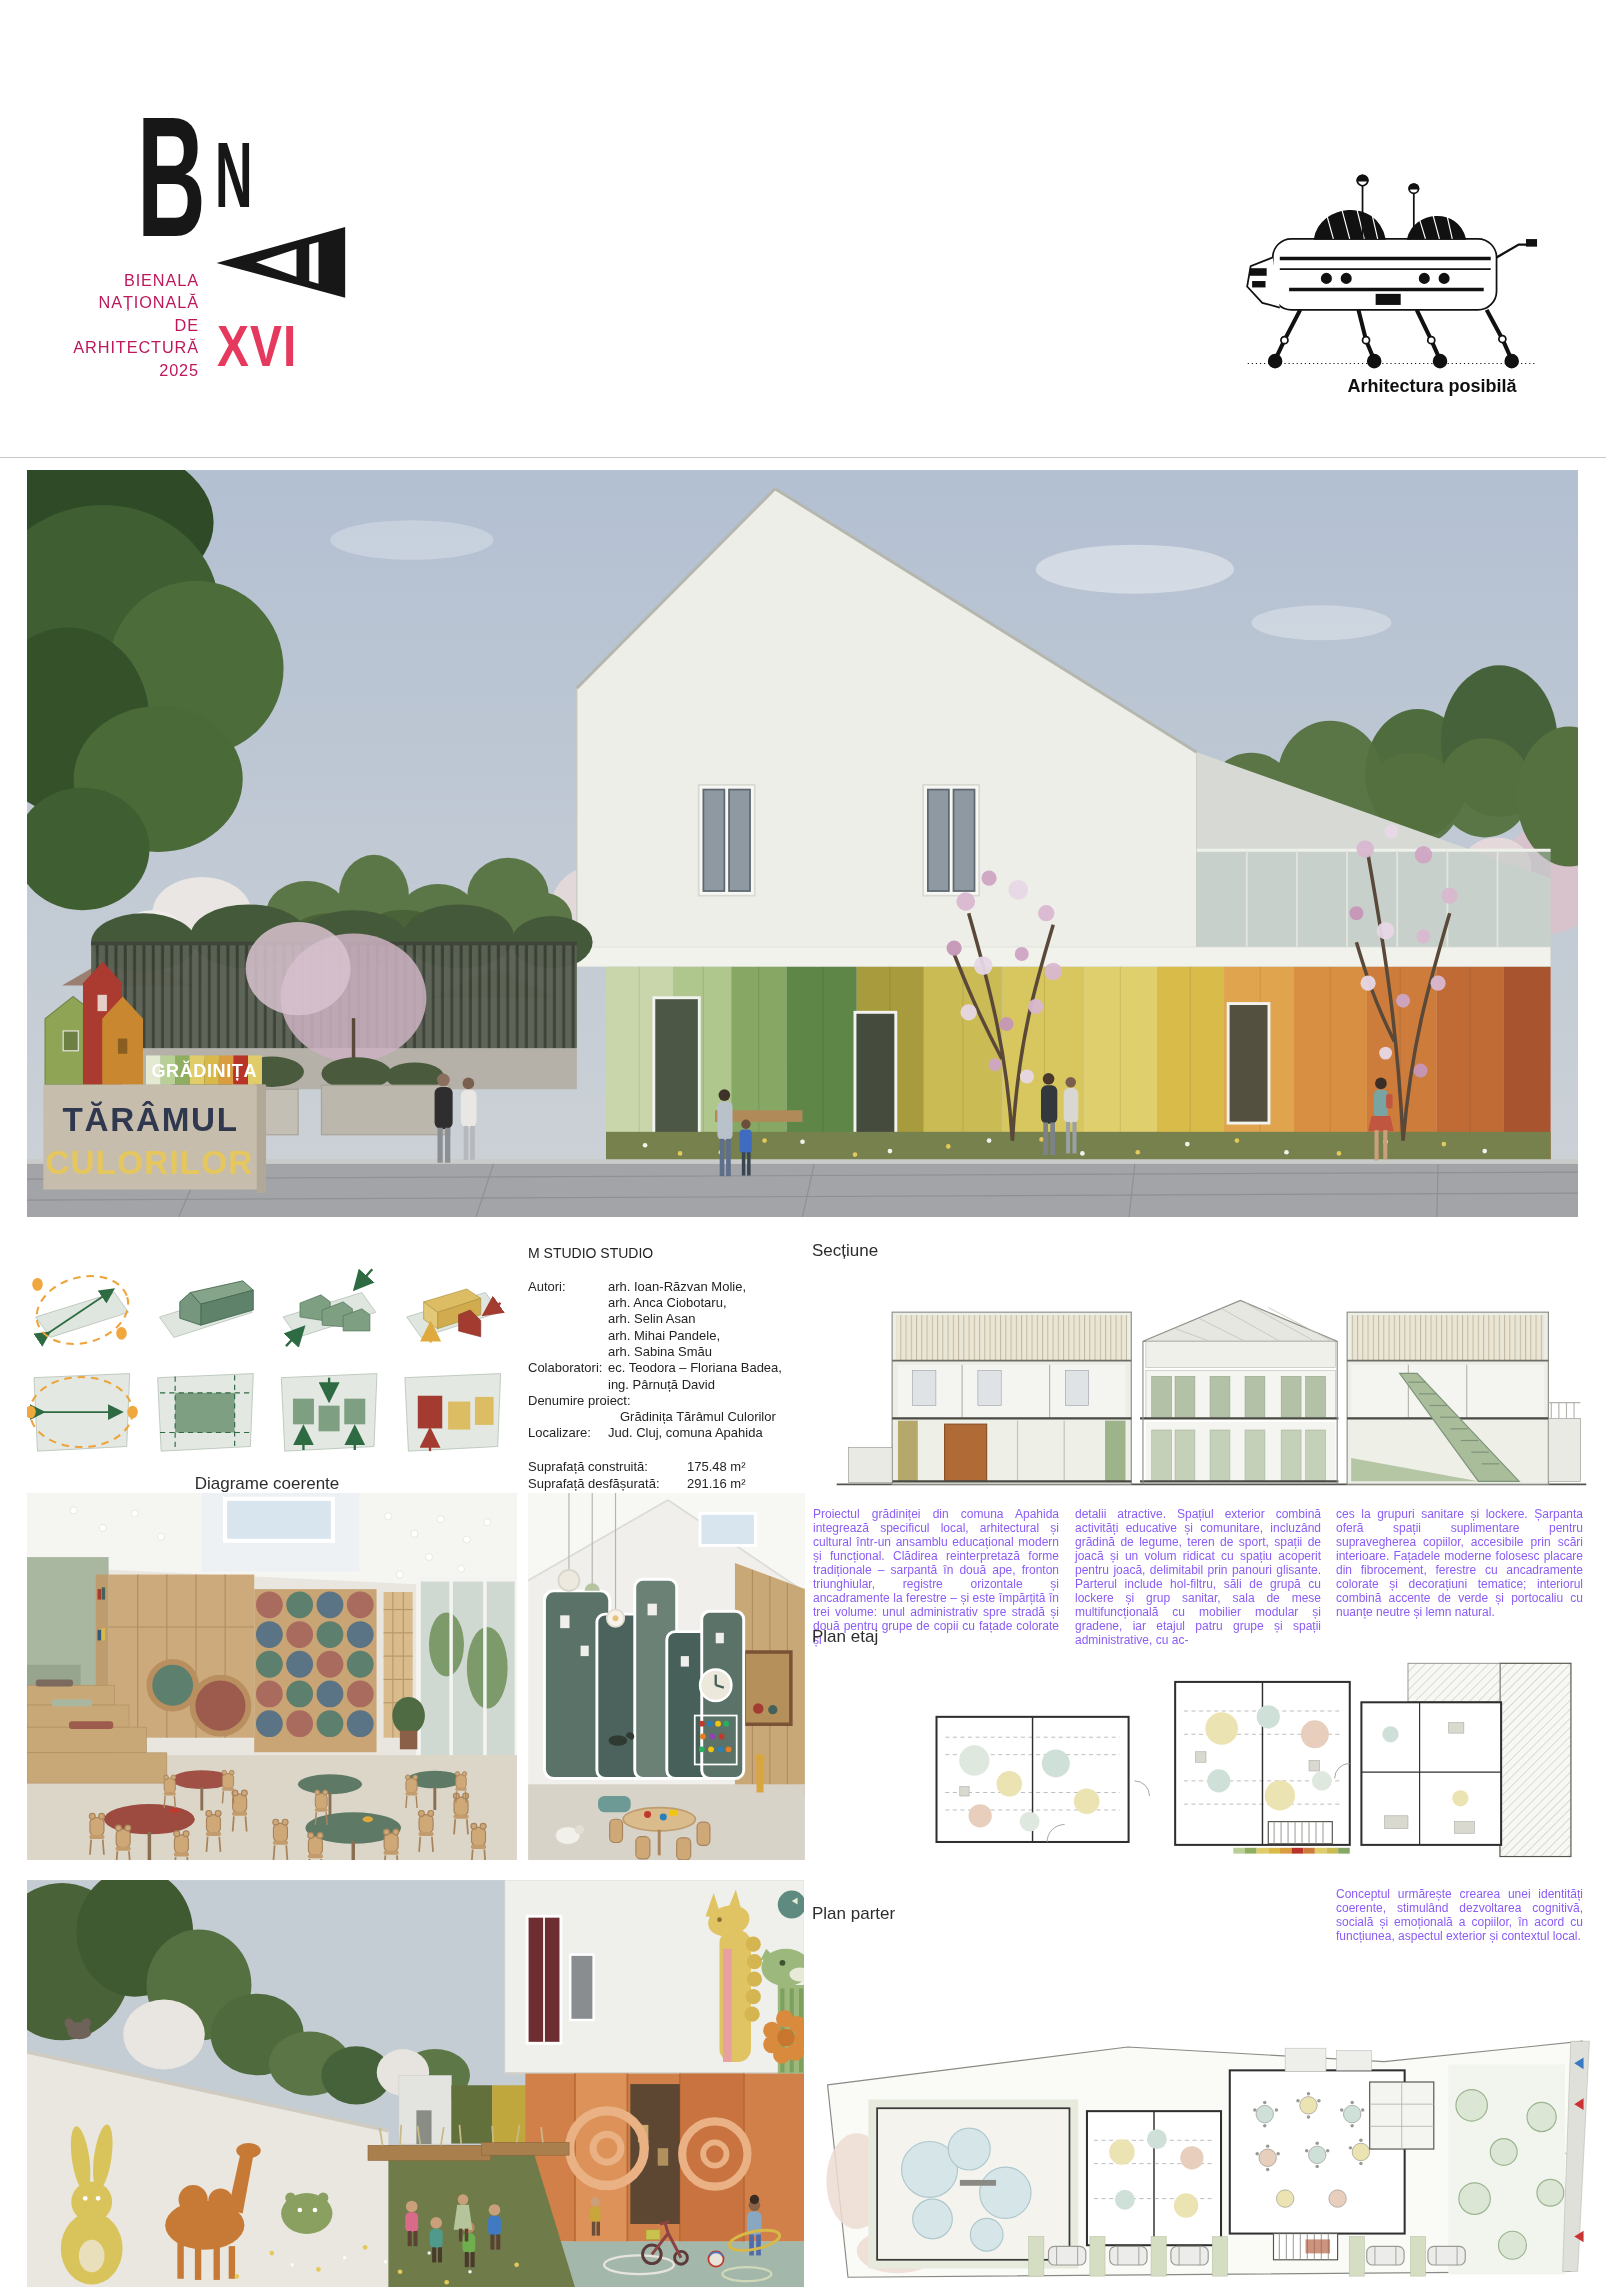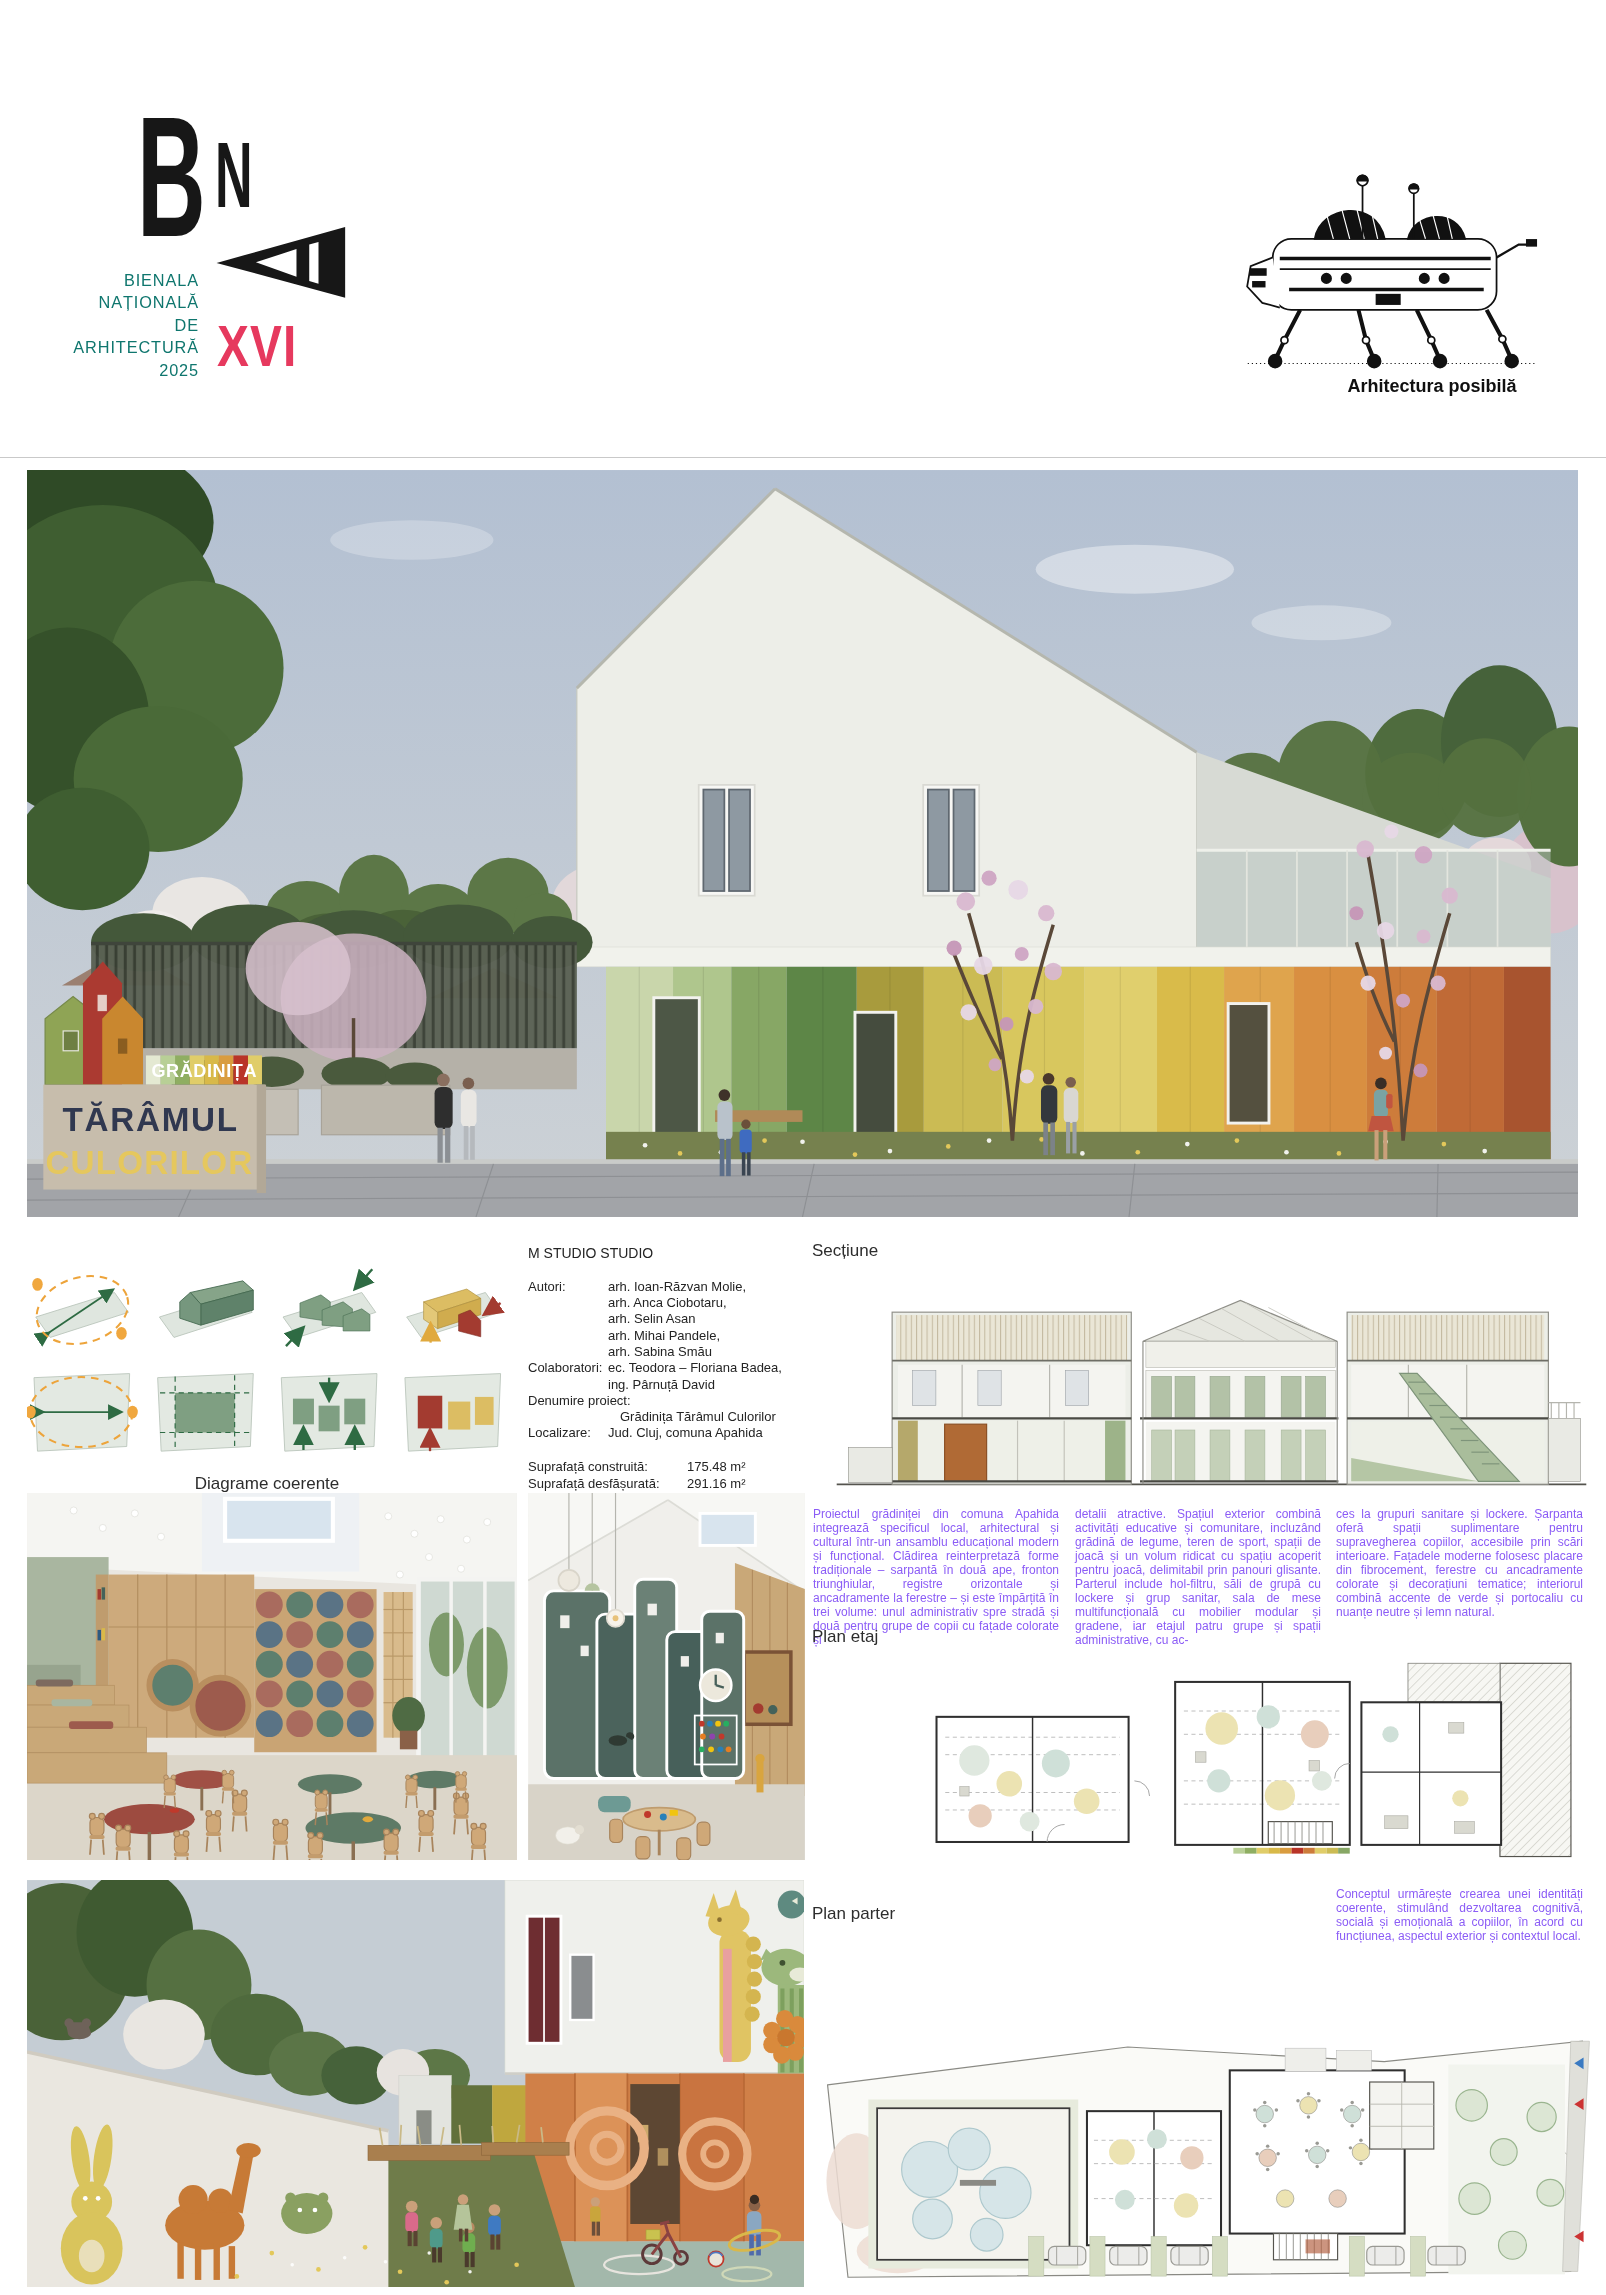--- a/index.html
+++ b/index.html
@@ -7,21 +7,21 @@
           font-family:"Liberation Sans",sans-serif;color:#1c1c1b;}
   .abs{position:absolute;}
   
   .bna{left:137px;top:128px;width:245px;height:274px;}
   .bna .b{position:absolute;left:0;top:-36px;font-size:170px;font-weight:700;line-height:1;
           transform:scaleX(.56);transform-origin:left top;color:#171717;}
   .bna .n{position:absolute;left:78px;top:1.2px;font-size:93px;font-weight:700;line-height:1;
           transform:scaleX(.56);transform-origin:left top;color:#171717;}
   .bna .a-svg{position:absolute;left:78px;top:99px;}
   .bna-lines{left:70px;top:269px;width:129px;text-align:right;font-size:16.3px;line-height:22.4px;
-             letter-spacing:0.9px;color:#0f766e;}
+             letter-spacing:0.9px;color:#be185d;}
   .xvi{left:217px;top:318px;font-size:57px;font-weight:700;line-height:1;letter-spacing:1.2px;
        transform:scaleX(.84);transform-origin:left top;color:#e6395e;}
   .machine{left:1239px;top:170px;}
   .machine-caption{left:1286px;top:376px;width:292px;text-align:center;font-size:18px;font-weight:700;color:#101010;}
   .rule{left:0;top:457px;width:1607px;height:1.2px;background:#c9c9c9;}
   
   .info{left:528px;top:1245px;width:283px;font-size:13px;line-height:16.3px;color:#242424;}
   .info .studio{font-size:14px;margin-bottom:17.5px;}
   .info .row{display:flex;}
   .info .lbl{width:80px;flex:none;}

